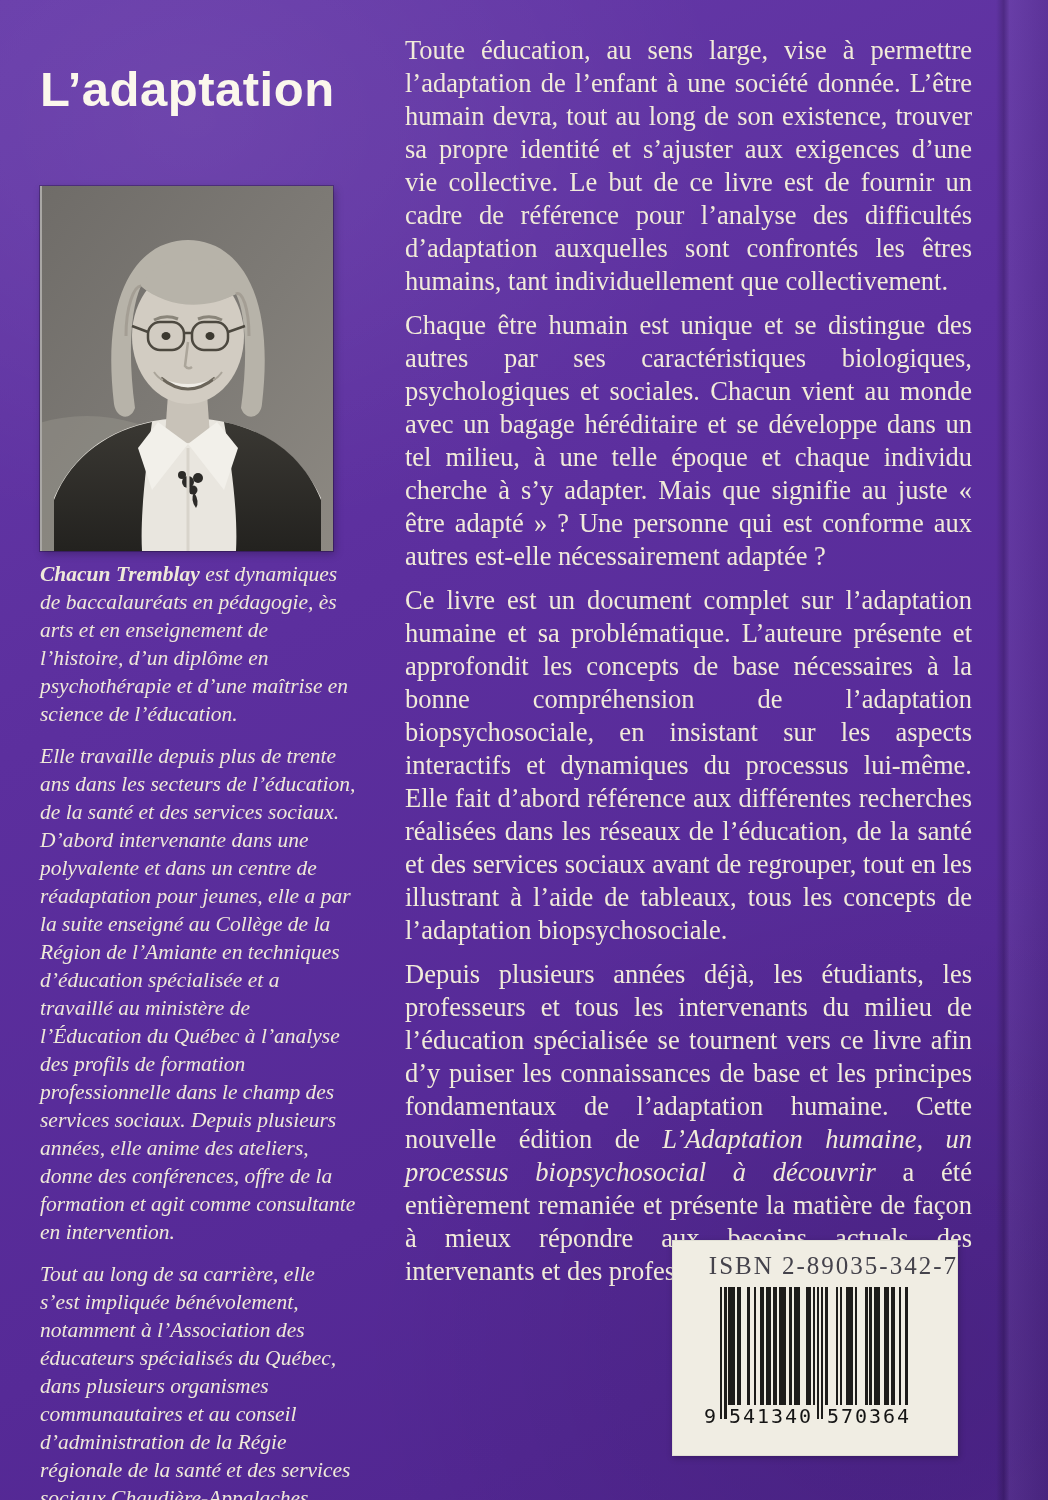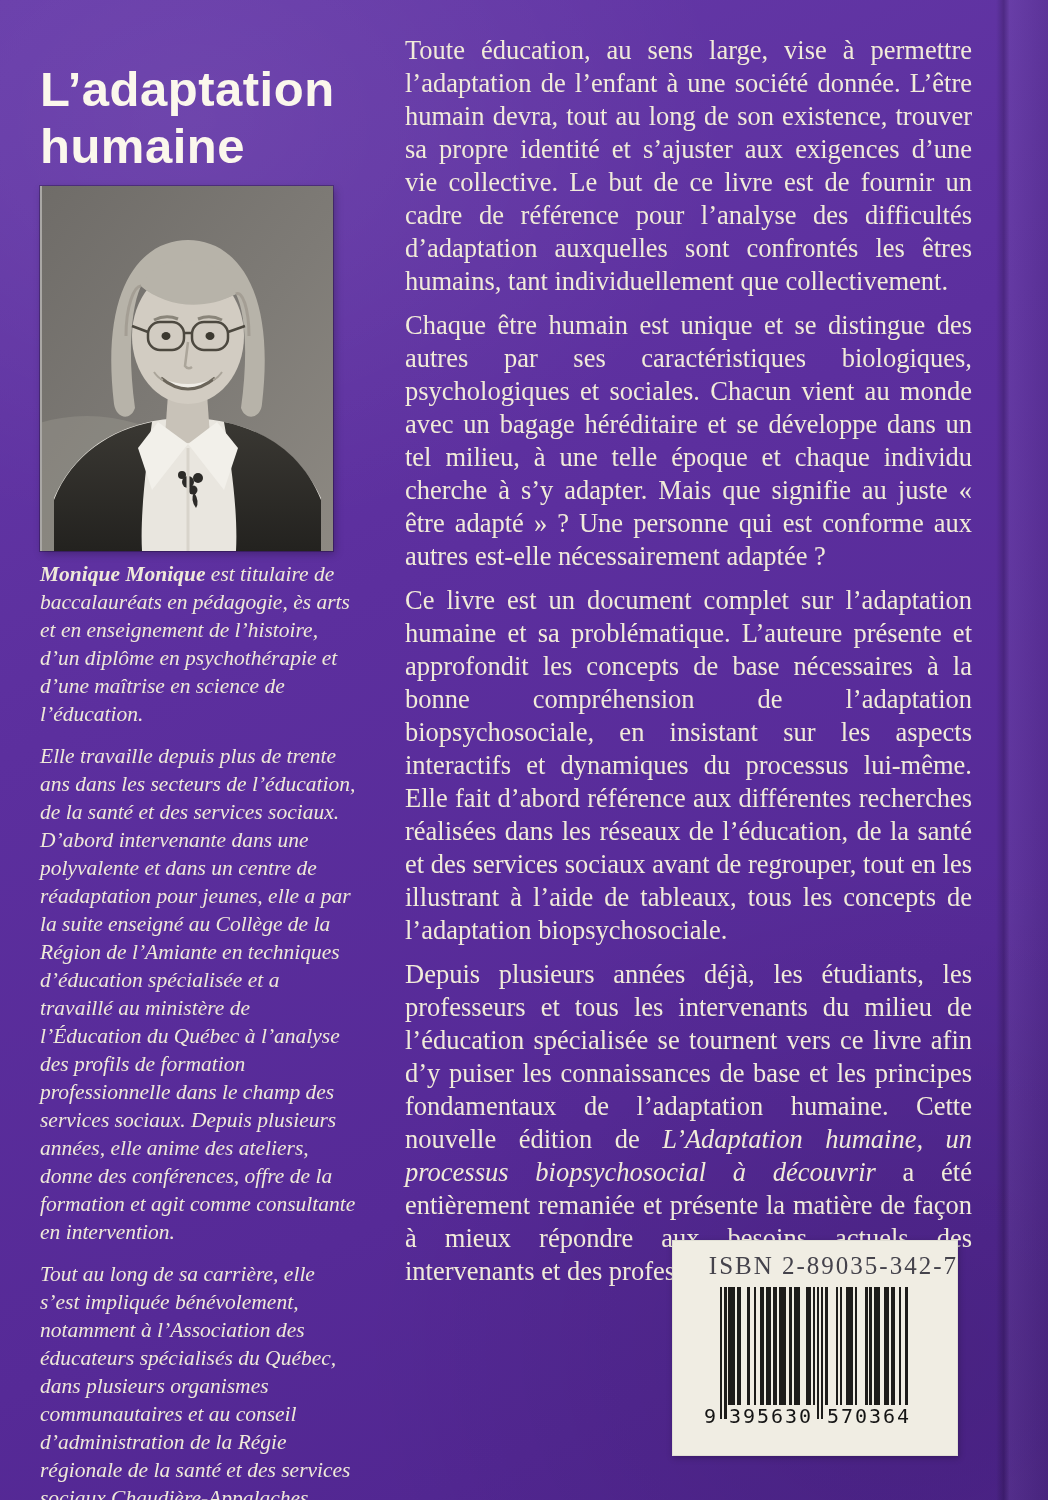--- a/index.html
+++ b/index.html
@@ -84,21 +84,20 @@
   .bc-left{left:7px;width:88px;}
   .bc-right{left:105px;width:88px;}
 </style>
 </head>
 <body>
 
 <div class="cover">
 
   <h1 class="title">
     <span>L’adaptation</span>
-    <span>humaine</span>
   </h1>
 
   <div class="photo">
     <svg viewBox="0 0 291 365" aria-hidden="true">
       <defs>
         <linearGradient id="pbg" x1="0" y1="0" x2="1" y2="1">
           <stop offset="0" stop-color="#6f6c68"></stop>
           <stop offset="0.55" stop-color="#7e7b76"></stop>
           <stop offset="1" stop-color="#8d8982"></stop>
         </linearGradient>
@@ -147,21 +146,21 @@
         <circle cx="151" cy="304" r="4.5"></circle>
         <circle cx="140" cy="289" r="4"></circle>
         <path d="M152,306 Q158,316 154,322 Q148,314 152,306 Z"></path>
       </g>
 
       <path d="M146,262 L146,365" stroke="#d8d4cb" stroke-width="3"></path>
     </svg>
   </div>
 
   <div class="bio">
-    <p><span class="author-name">Monique Monique</span><span> est titulaire de baccalauréats en pédagogie, ès arts et en enseignement de l’histoire, d’un diplôme en psychothérapie et d’une maîtrise en science de l’éducation.</span></p>
+    <p><span class="author-name">Chacun Tremblay</span><span> est dynamiques de baccalauréats en pédagogie, ès arts et en enseignement de l’histoire, d’un diplôme en psychothérapie et d’une maîtrise en science de l’éducation.</span></p>
     <p>Elle travaille depuis plus de trente ans dans les secteurs de l’éducation, de la santé et des services sociaux. D’abord intervenante dans une polyvalente et dans un centre de réadaptation pour jeunes, elle a par la suite enseigné au Collège de la Région de l’Amiante en techniques d’éducation spécialisée et a travaillé au ministère de l’Éducation du Québec à l’analyse des profils de formation professionnelle dans le champ des services sociaux. Depuis plusieurs années, elle anime des ateliers, donne des conférences, offre de la formation et agit comme consultante en intervention.</p>
     <p>Tout au long de sa carrière, elle s’est impliquée bénévolement, notamment à l’Association des éducateurs spécialisés du Québec, dans plusieurs organismes communautaires et au conseil d’administration de la Régie régionale de la santé et des services sociaux Chaudière-Appalaches.</p>
   </div>
 
   <div class="synopsis">
     <p>Toute éducation, au sens large, vise à permettre l’adaptation de l’enfant à une société donnée. L’être humain devra, tout au long de son existence, trouver sa propre identité et s’ajuster aux exigences d’une vie collective. Le but de ce livre est de fournir un cadre de référence pour l’analyse des difficultés d’adaptation auxquelles sont confrontés les êtres humains, tant individuellement que collectivement.</p>
     <p>Chaque être humain est unique et se distingue des autres par ses caractéristiques biologiques, psychologiques et sociales. Chacun vient au monde avec un bagage héréditaire et se développe dans un tel milieu, à une telle époque et chaque individu cherche à s’y adapter. Mais que signifie au juste « être adapté » ? Une personne qui est conforme aux autres est-elle nécessairement adaptée ?</p>
     <p>Ce livre est un document complet sur l’adaptation humaine et sa problématique. L’auteure présente et approfondit les concepts de base nécessaires à la bonne compréhension de l’adaptation biopsychosociale, en insistant sur les aspects interactifs et dynamiques du processus lui-même. Elle fait d’abord référence aux différentes recherches réalisées dans les réseaux de l’éducation, de la santé et des services sociaux avant de regrouper, tout en les illustrant à l’aide de tableaux, tous les concepts de l’adaptation biopsychosociale.</p>
     <p><span>Depuis plusieurs années déjà, les étudiants, les professeurs et tous les intervenants du milieu de l’éducation spécialisée se tournent vers ce livre afin d’y puiser les connaissances de base et les principes fondamentaux de l’adaptation humaine. Cette nouvelle édition de </span><span class="book-title-italic">L’Adaptation humaine, un processus biopsychosocial à découvrir</span><span> a été entièrement remaniée et présente la matière de façon à mieux répondre aux besoins actuels des intervenants et des professeurs.</span></p>
   </div>
@@ -210,18 +209,18 @@
           <div class="bar" style="left: 155.789px; width: 2.35526px; height: 118px; background: rgb(29, 28, 26);"></div>
           <div class="bar" style="left: 157.895px; width: 2.35526px; height: 118px; background: rgb(29, 28, 26);"></div>
           <div class="bar" style="left: 164.211px; width: 2.35526px; height: 118px; background: rgb(29, 28, 26);"></div>
           <div class="bar" style="left: 166.316px; width: 2.35526px; height: 118px; background: rgb(29, 28, 26);"></div>
           <div class="bar" style="left: 170.526px; width: 2.35526px; height: 118px; background: rgb(29, 28, 26);"></div>
           <div class="bar" style="left: 172.632px; width: 2.35526px; height: 118px; background: rgb(29, 28, 26);"></div>
           <div class="bar" style="left: 178.947px; width: 2.35526px; height: 118px; background: rgb(29, 28, 26);"></div>
           <div class="bar" style="left: 185.263px; width: 2.35526px; height: 118px; background: rgb(29, 28, 26);"></div>
         </div>
       <span class="bc-digit bc-first">9</span>
-      <span class="bc-digit bc-left">395630</span>
+      <span class="bc-digit bc-left">541340</span>
       <span class="bc-digit bc-right">570364</span>
     </div>
   </div>
 
 </div>
 
 </body></html>

